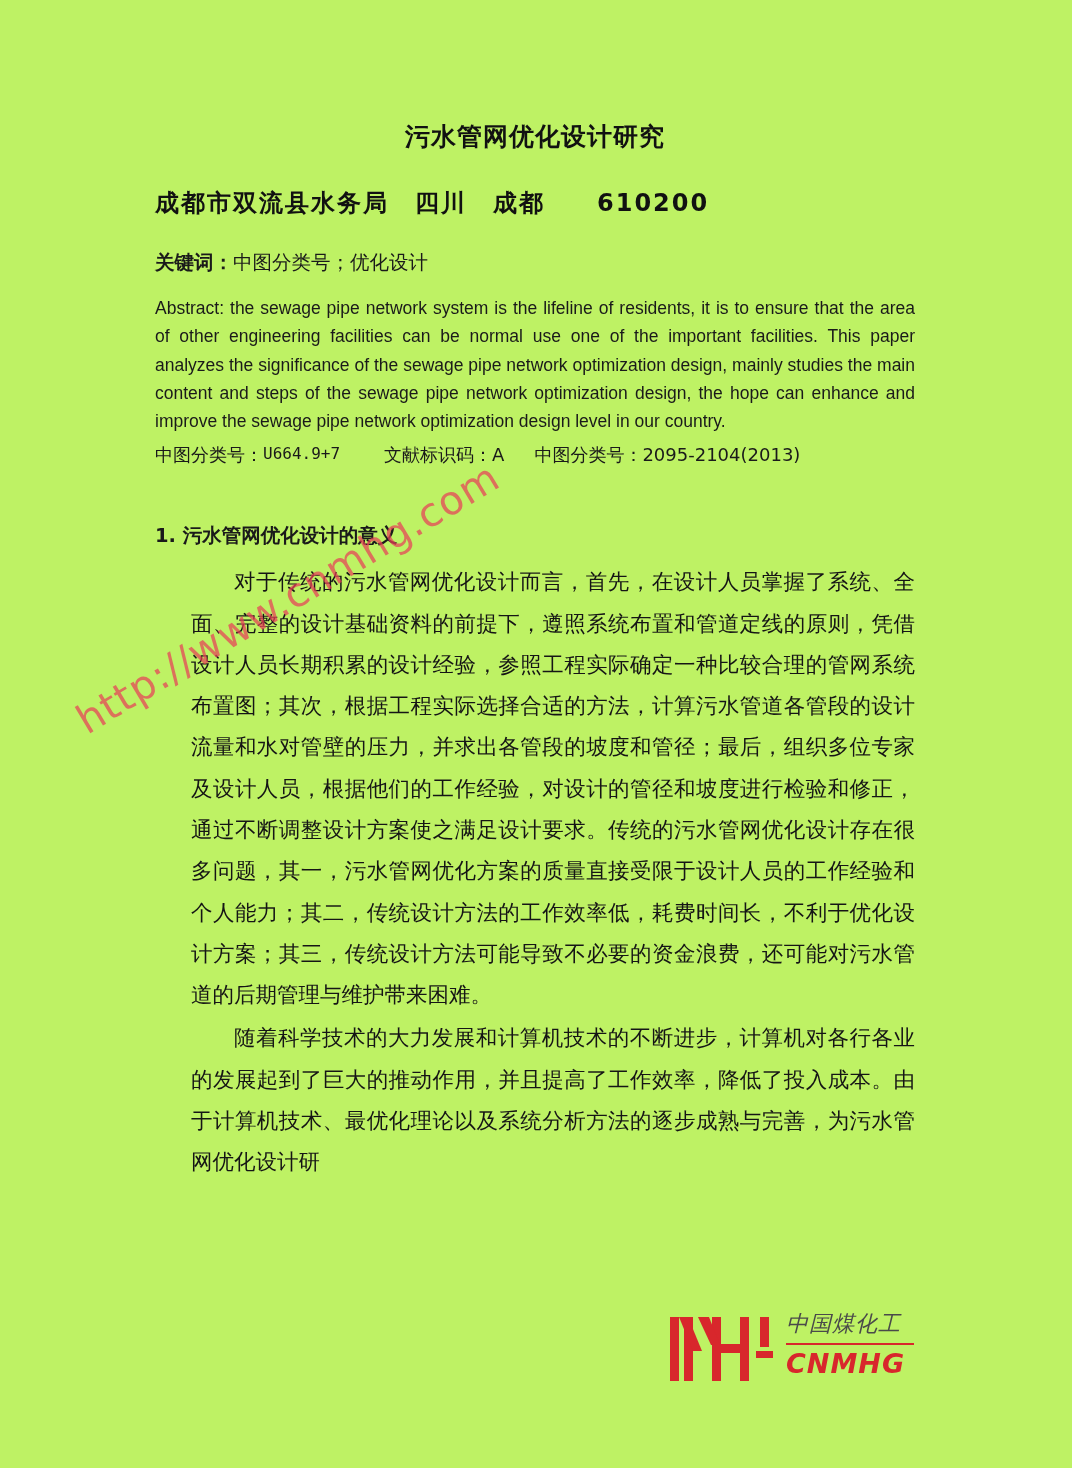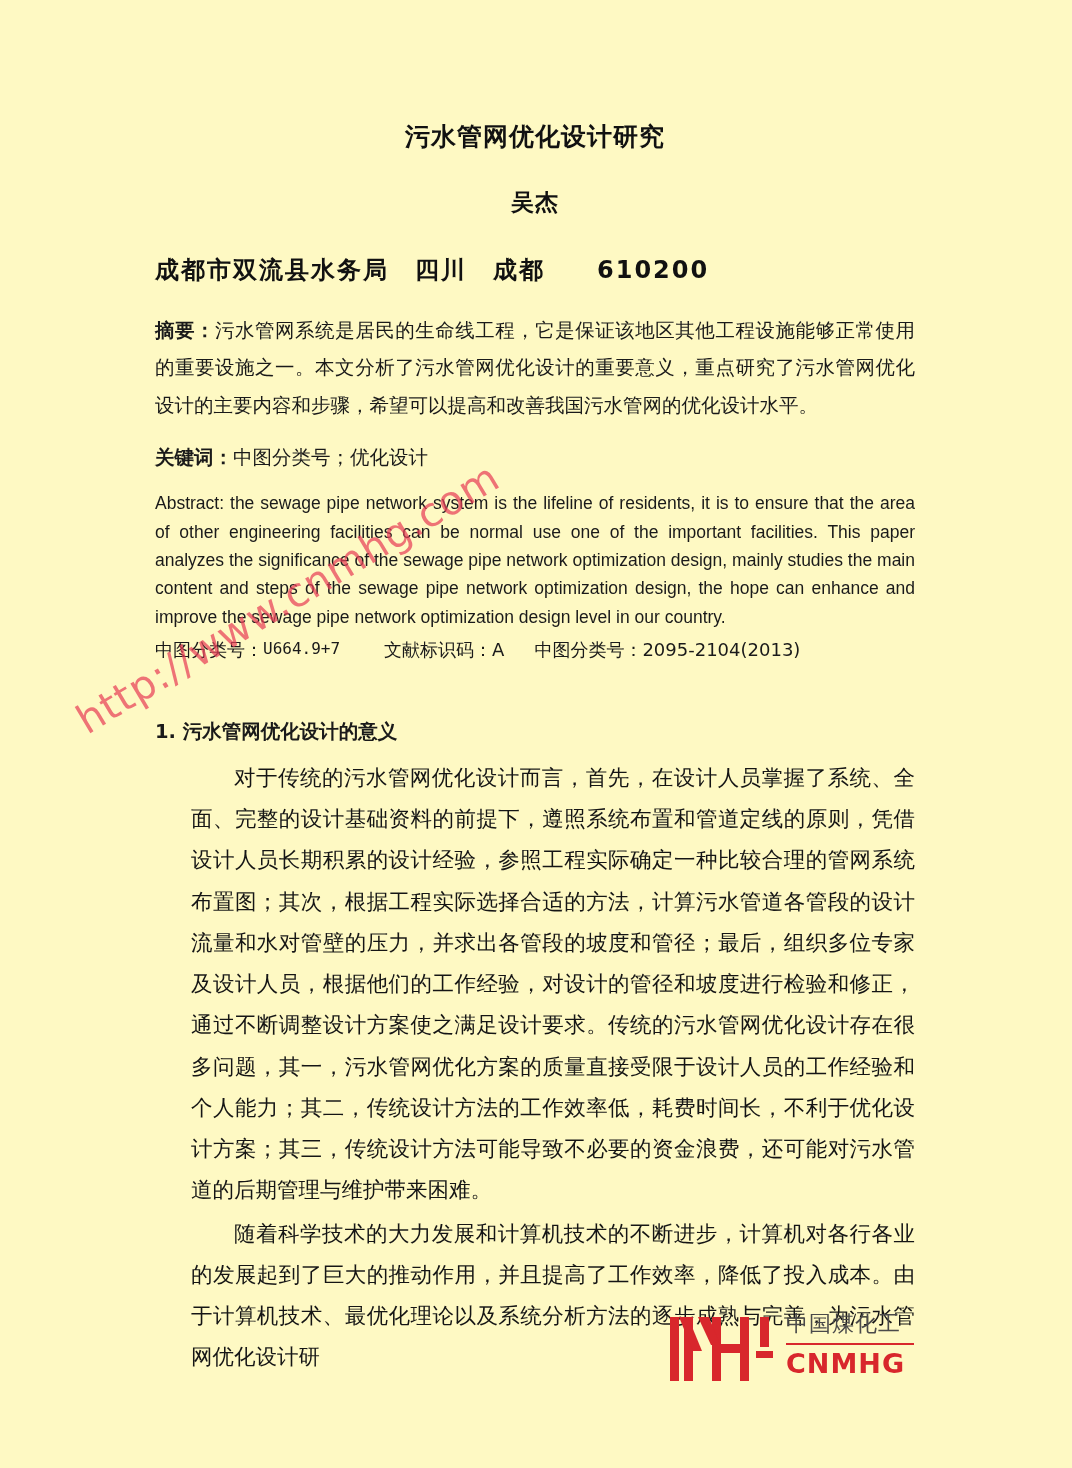--- a/index.html
+++ b/index.html
@@ -11,21 +11,21 @@
     width: 1072px;
     height: 1468px;
     position: relative;
     font-family: "Liberation Serif", serif;
     color: #1a1a1a;
     overflow: hidden;
   }
   .page {
     position: absolute;
     inset: 0;
-    background: #fef9c3;
+    background: #bef264;
   }
   .content {
     position: absolute;
     left: 155px;
     top: 120px;
     width: 760px;
   }
 
   
   .doc-title {
@@ -154,20 +154,21 @@
   }
 
   
   .logo {
     position: absolute;
     left: 668px;
     top: 1305px;
     width: 250px;
     height: 90px;
     z-index: 6;
+    font-style: italic;
   }
   .logo-mark {
     position: absolute;
     left: 0;
     top: 6px;
     width: 112px;
     height: 76px;
   }
   .logo-right {
     position: absolute;
@@ -197,25 +198,23 @@
   }
 </style>
 </head>
 <body>
 
 <div class="page">
   <div class="content">
 
     <h1 class="doc-title">污水管网优化设计研究</h1>
 
-    <div class="doc-author">吴杰</div>
 
     <div class="doc-affiliation">成都市双流县水务局　四川　成都　　610200</div>
 
-    <p class="cn-abstract"><span class="lbl">摘要：</span><span>污水管网系统是居民的生命线工程，它是保证该地区其他工程设施能够正常使用的重要设施之一。本文分析了污水管网优化设计的重要意义，重点研究了污水管网优化设计的主要内容和步骤，希望可以提高和改善我国污水管网的优化设计水平。</span></p>
 
     <p class="cn-keywords"><span class="lbl">关键词：</span><span>中图分类号；优化设计</span></p>
 
     <p class="en-block">Abstract: the sewage pipe network system is the lifeline of residents, it is to ensure that the area of other engineering facilities can be normal use one of the important facilities. This paper analyzes the significance of the sewage pipe network optimization design, mainly studies the main content and steps of the sewage pipe network optimization design, the hope can enhance and improve the sewage pipe network optimization design level in our country.</p>
 
 
     <div class="class-line">
       <span class="seg">中图分类号：</span>
       <span class="seg mono">U664.9+7</span>
       <span class="gap1"></span>

